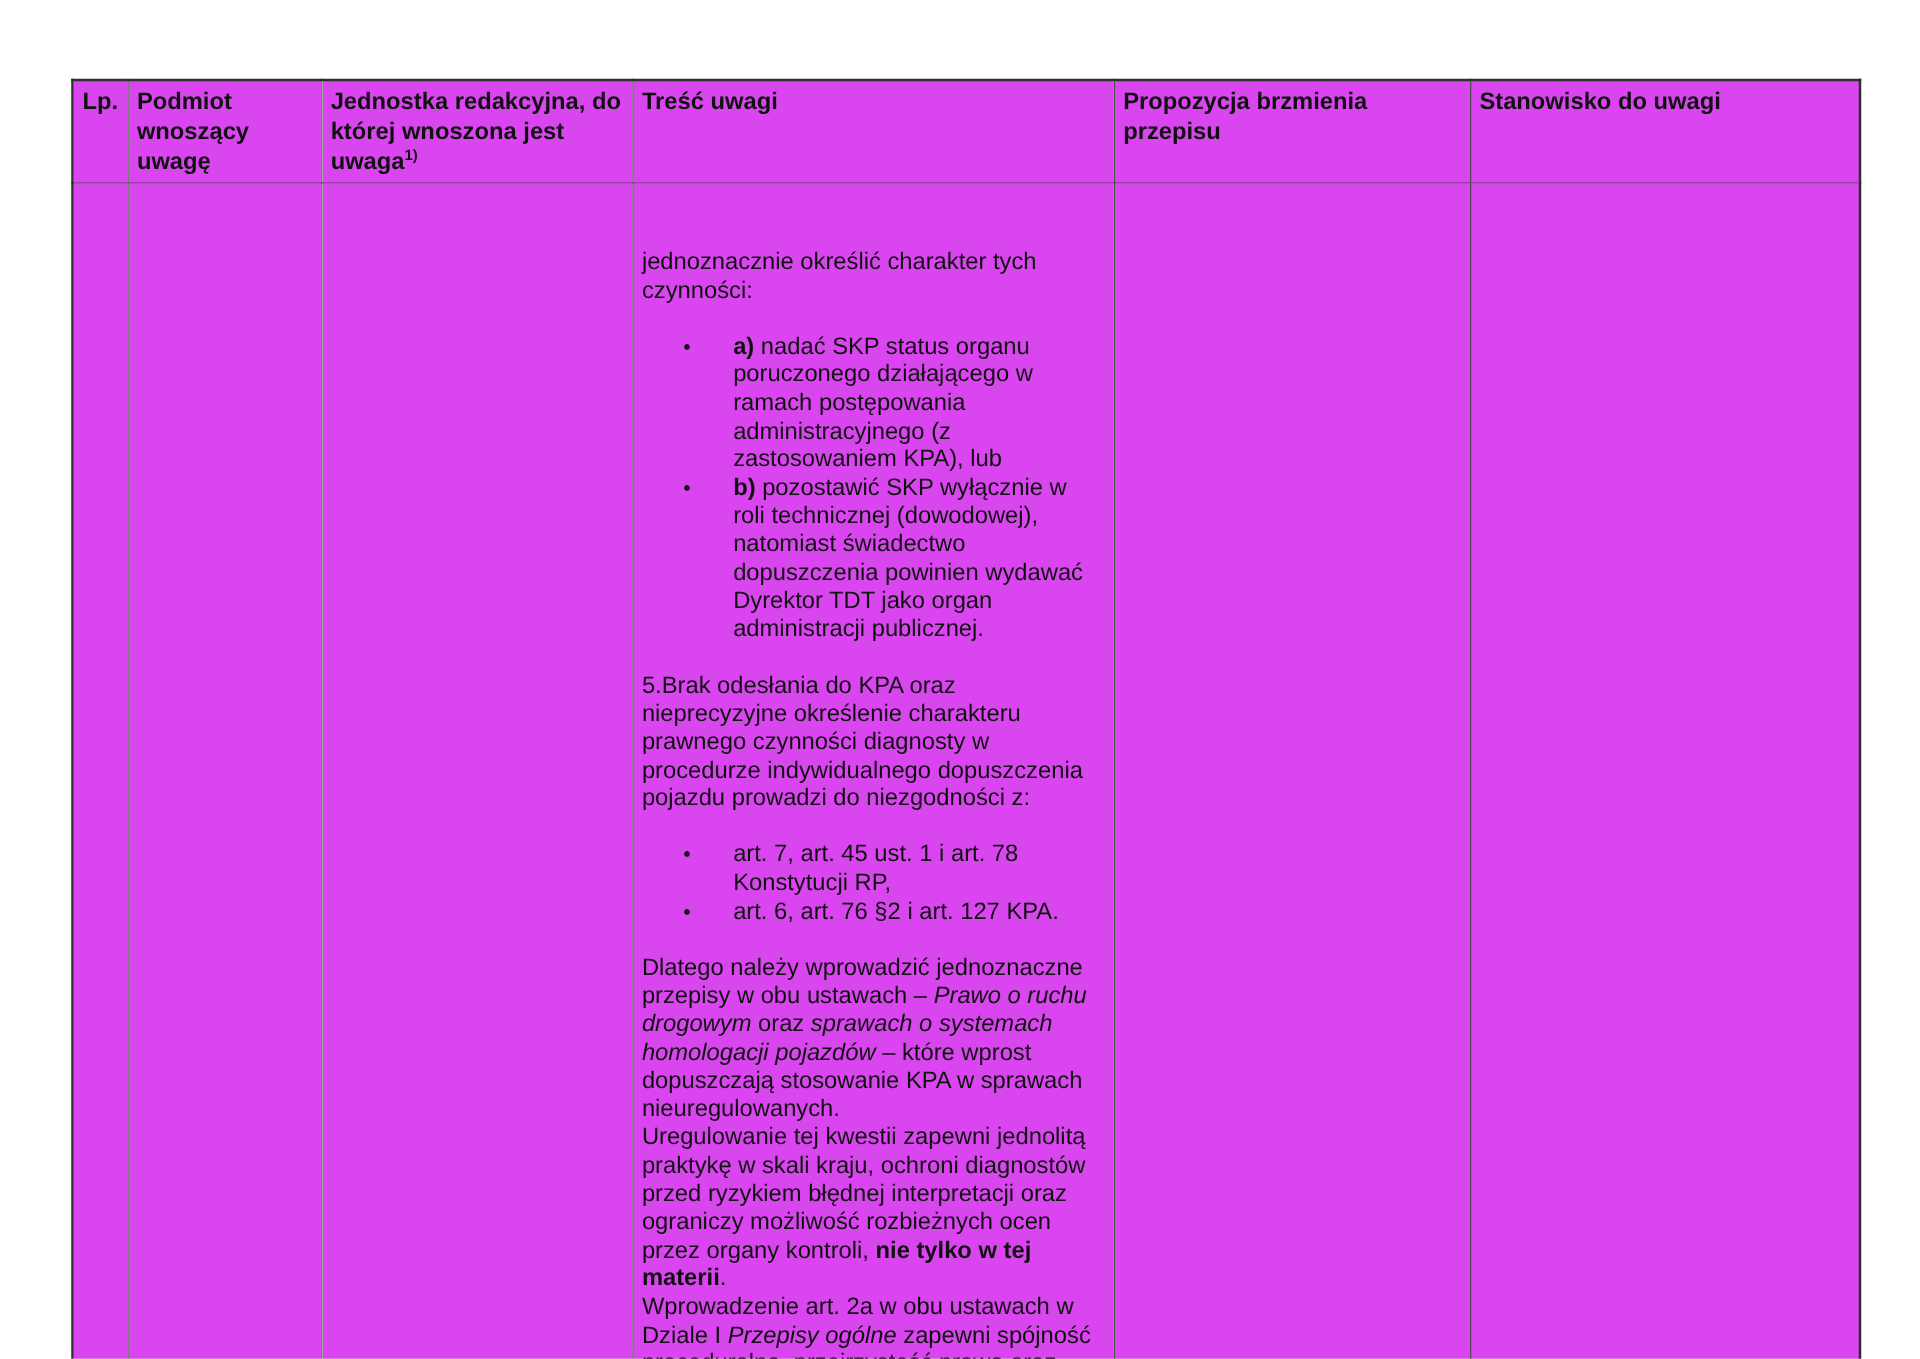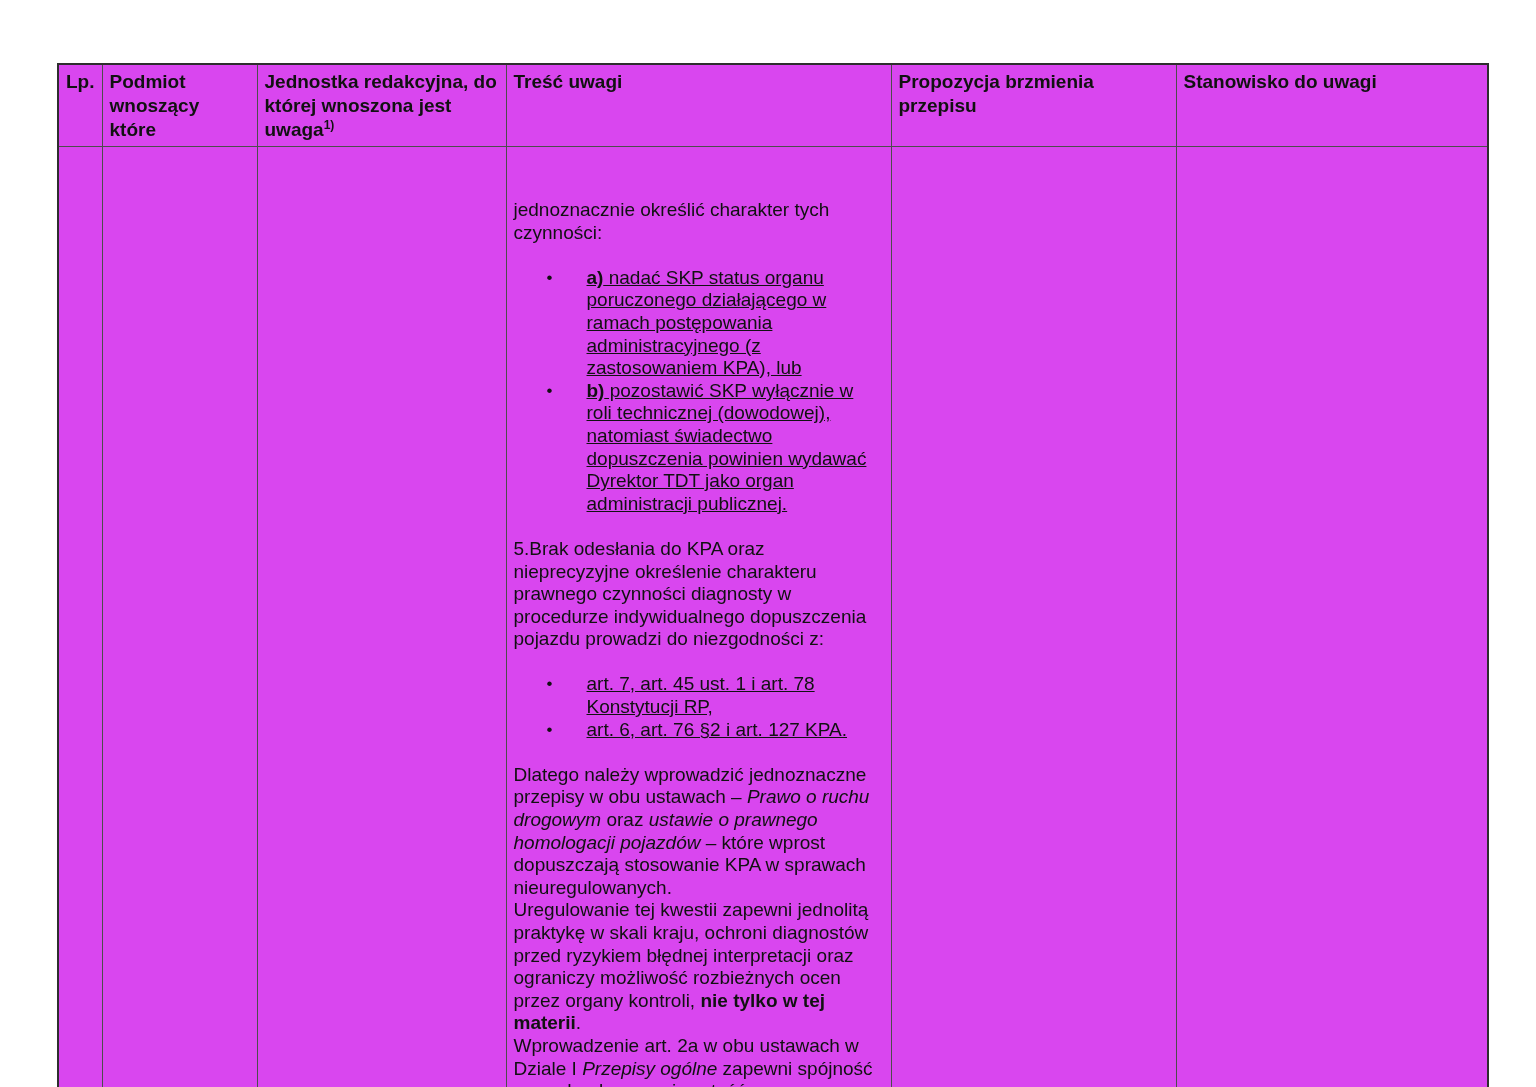--- a/index.html
+++ b/index.html
@@ -75,21 +75,20 @@
     display: flex;
     padding-left: 33px;
   }
   .bullet-dot {
     flex: 0 0 40px;
     width: 40px;
     font-size: 17px;
   }
   .bullet-text {
     flex: 1 1 auto;
-    text-decoration: underline;
   }
 </style>
 </head>
 <body>
 
 <div class="page">
   <table class="doc-table">
     <colgroup>
       <col style="width:44px">
       <col style="width:155px">
@@ -97,21 +96,21 @@
       <col style="width:385px">
       <col style="width:285px">
       <col style="width:312px">
     </colgroup>
     <thead>
       <tr>
         <th>
           <span>Lp.</span>
         </th>
         <th>
-          <span>Podmiot wnoszący które</span>
+          <span>Podmiot wnoszący uwagę</span>
         </th>
         <th class="justified">
           <span>Jednostka redakcyjna, do której wnoszona jest uwaga</span><sup class="footnote">1)</sup>
         </th>
         <th>
           <span>Treść uwagi</span>
         </th>
         <th>
           <span>Propozycja brzmienia przepisu</span>
         </th>
@@ -142,21 +141,21 @@
               <div class="spacer"></div>
               <div class="bullet-row">
                 <span class="bullet-dot">•</span>
                 <span class="bullet-text"><span>art. 7, art. 45 ust. 1 i art. 78 Konstytucji RP,</span></span>
               </div>
               <div class="bullet-row">
                 <span class="bullet-dot">•</span>
                 <span class="bullet-text"><span>art. 6, art. 76 §2 i art. 127 KPA.</span></span>
               </div>
               <div class="spacer"></div>
-              <div class="para"><span>Dlatego należy wprowadzić jednoznaczne przepisy w obu ustawach – </span><span style="font-style: italic;">Prawo o ruchu drogowym</span><span> oraz </span><span style="font-style: italic;">ustawie o prawnego homologacji pojazdów</span><span> – które wprost dopuszczają stosowanie KPA w sprawach nieuregulowanych.</span></div>
+              <div class="para"><span>Dlatego należy wprowadzić jednoznaczne przepisy w obu ustawach – </span><span style="font-style: italic;">Prawo o ruchu drogowym</span><span> oraz </span><span style="font-style: italic;">sprawach o systemach homologacji pojazdów</span><span> – które wprost dopuszczają stosowanie KPA w sprawach nieuregulowanych.</span></div>
               <div class="para"><span>Uregulowanie tej kwestii zapewni jednolitą praktykę w skali kraju, ochroni diagnostów przed ryzykiem błędnej interpretacji oraz ograniczy możliwość rozbieżnych ocen przez organy kontroli, </span><span style="font-weight: 700;">nie tylko w tej materii</span><span>.</span></div>
               <div class="para"><span>Wprowadzenie art. 2a w obu ustawach w Dziale I </span><span style="font-style: italic;">Przepisy ogólne</span><span> zapewni spójność proceduralną, przejrzystość prawa oraz pełną zgodność z zasadą legalizmu (art. 2</span></div>
             </div>
         </td>
         <td class="body-cell"></td>
         <td class="body-cell"></td>
       </tr>
     </tbody>
   </table>
 </div>

